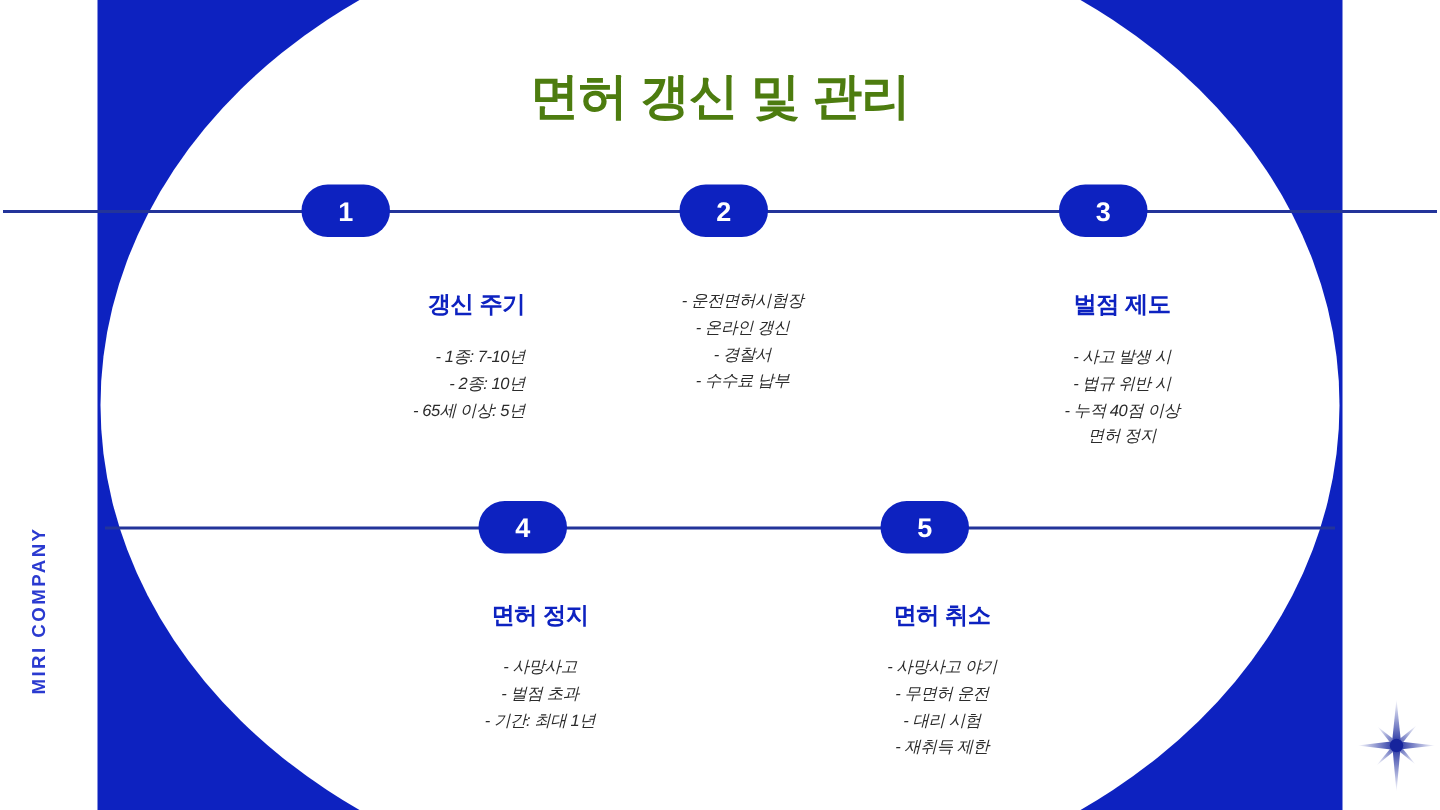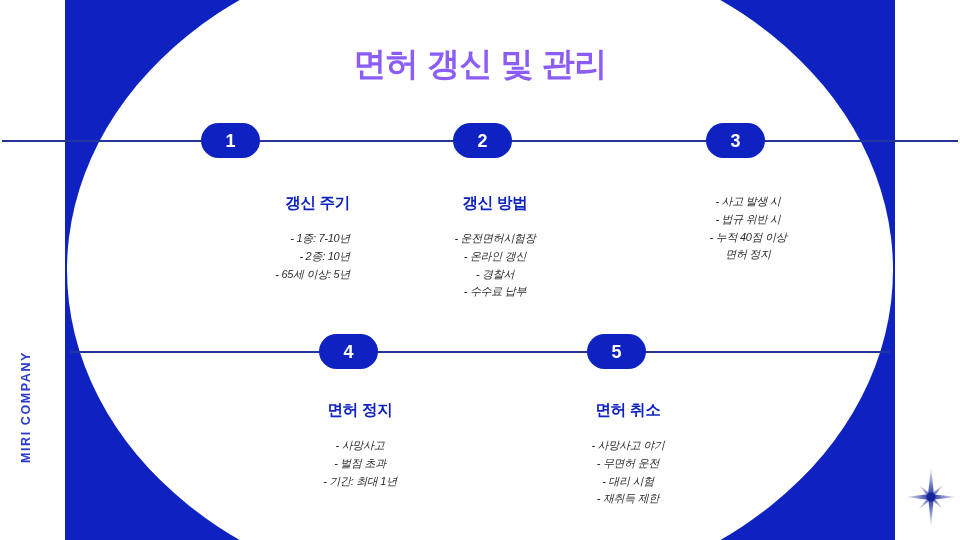--- a/index.html
+++ b/index.html
@@ -65,21 +65,21 @@
     white-space: nowrap;
   }
 
   
   .title {
     position: absolute;
     left: 0;
     top: 42px;
     width: 960px;
     text-align: center;
-    color: #8b5cf6;
+    color: #4d7c0f;
     font-size: 33px;
     font-weight: 700;
     letter-spacing: -0.5px;
   }
 
   
   .rail {
     position: absolute;
     height: 2px;
     background: #23349a;
@@ -180,28 +180,28 @@
   <div class="badge b5">5</div>
 
   <div class="col c1">
     <div class="col-head">갱신 주기</div>
     <div class="col-item">- 1종: 7-10년</div>
     <div class="col-item">- 2종: 10년</div>
     <div class="col-item">- 65세 이상: 5년</div>
   </div>
 
   <div class="col c2">
-    <div class="col-head">갱신 방법</div>
     <div class="col-item">- 운전면허시험장</div>
     <div class="col-item">- 온라인 갱신</div>
     <div class="col-item">- 경찰서</div>
     <div class="col-item">- 수수료 납부</div>
   </div>
 
   <div class="col c3">
+    <div class="col-head">벌점 제도</div>
     <div class="col-item">- 사고 발생 시</div>
     <div class="col-item">- 법규 위반 시</div>
     <div class="col-item">- 누적 40점 이상</div>
     <div class="col-item">면허 정지</div>
   </div>
 
   <div class="col c4">
     <div class="col-head">면허 정지</div>
     <div class="col-item">- 사망사고</div>
     <div class="col-item">- 벌점 초과</div>

